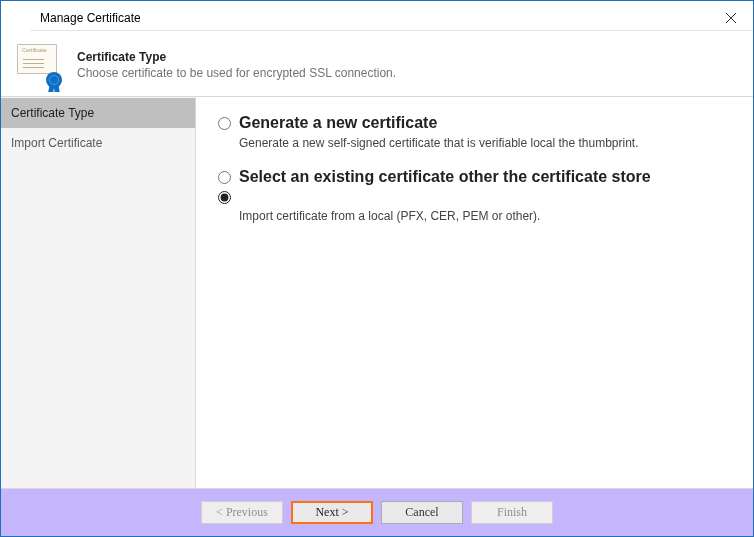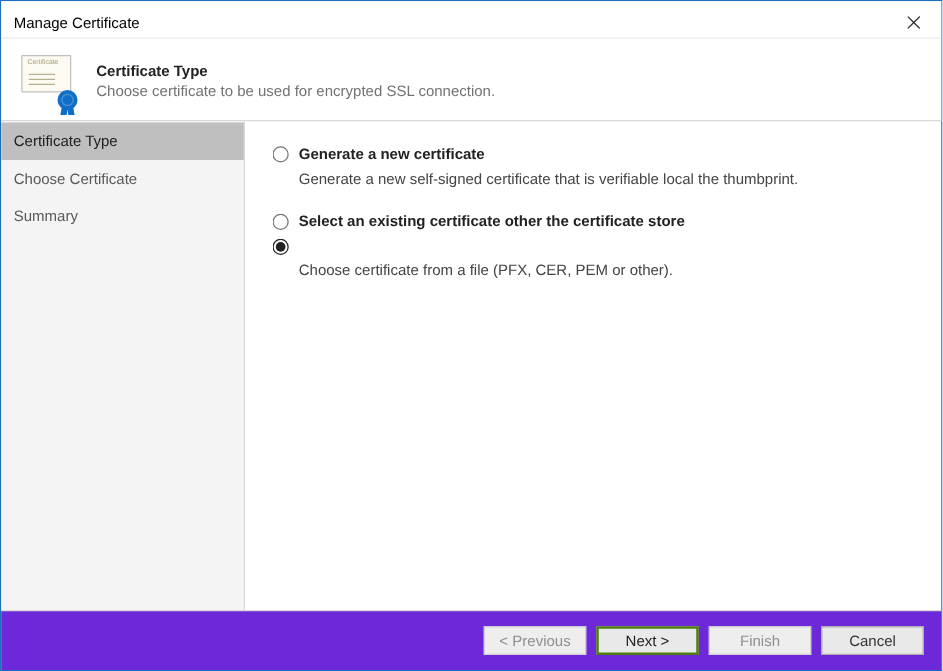--- a/index.html
+++ b/index.html
@@ -1,18 +1,18 @@
 <!DOCTYPE html>
 <html><head>
 <meta charset="utf-8">
 <style>
   * { box-sizing: border-box; }
   html, body { margin:0; padding:0; font-family: "Segoe UI", Tahoma, sans-serif; font-size:12px; color:#212121; background:#fff;}
   .window { width:754px; height:537px; border:1px solid #1e6fb8; background:#fff; display:flex; flex-direction:column; position:relative;}
-  .titlebar { height:30px; display:flex; align-items:center; justify-content:space-between; padding:5px 0 0 10px; background:#fff; border-bottom:1px solid #e6e6e6;}
+  .titlebar { height:30px; display:flex; align-items:center; justify-content:space-between; padding:5px 0 0 10px; background:#fff; border-bottom:1px solid #e6e6e6;margin-left:29px;}
   .titlebar-title { font-size:12px; color:#000;}
   .titlebar-close { width:45px; height:29px; display:flex; align-items:center; justify-content:center; }
   .titlebar-close svg { width:10px; height:10px; }
   .header { height:66px; display:flex; align-items:center; padding:8px 14px; gap:14px; border-bottom:1px solid #d9d9d9; background:#fff;}
   .header-icon { width:48px; height:48px; position:relative; flex-shrink:0;}
   .cert-rect { position:absolute; left:2px; top:4px; width:40px; height:30px; border:1px solid #bfbfbf; background:#fdfaf1; border-radius:1px;}
   .cert-rect::before { content:""; position:absolute; left:4px; top:3px; font-size:5px; color:#a59a74; letter-spacing:0.2px; }
   .cert-label { position:absolute; left:4px; top:2px; font-size:5.5px; color:#a59a74; }
   .cert-lines { position:absolute; left:5px; top:14px; right:12px;}
   .cert-lines div { height:1px; background:#b8b093; margin-bottom:3px;}
@@ -24,26 +24,26 @@
   .header-text { display:flex; flex-direction:column; gap:2px; padding-top:2px;}
   .header-title { font-weight:700; font-size:12px; color:#222;}
   .header-sub { font-size:12px; color:#737373;}
   .body { flex:1 1 auto; display:flex; min-height:0;}
   .sidebar { width:195px; background:#f4f4f4; border-right:1px solid #d9d9d9; padding-top:1px;}
   .nav-item { padding:8px 12px 8px 10px; font-size:12px; color:#595959; cursor:default;}
   .nav-item.selected { background:#bfbfbf; color:#212121;}
   .content { flex:1; padding:18px 22px 10px 22px; overflow:auto;}
   .opt { display:flex; align-items:flex-start; gap:8px; margin-bottom:4px;}
   .opt input[type=radio]{ margin:2px 0 0 0; width:13px; height:13px; accent-color:#222;}
-  .opt-label { font-weight:700; font-size:12px; color:#222; line-height:16px;}
+  .opt-label { font-weight:700; font-size:16px; color:#222; line-height:16px;}
   .opt-desc { font-size:12px; color:#444; margin:2px 0 18px 21px; line-height:16px;}
-  .footer { height:48px; border-top:1px solid #d9d9d9; display:flex; align-items:center; justify-content:flex-end; gap:8px; padding:0 14px; background:#6d28d9;}
+  .footer { height:48px; border-top:1px solid #d9d9d9; display:flex; align-items:center; justify-content:center; gap:8px; padding:0 14px; background:#c4b5fd;font-family:Liberation Serif, serif;}
   .btn { min-width:82px; height:23px; border:1px solid #acacac; background:#e9e9e9; font-size:12px; color:#333; padding:0 10px; display:inline-flex; align-items:center; justify-content:center; cursor:default;}
   .btn.disabled { color:#8f8f8f; background:#eeeeee; border-color:#cfcfcf;}
-  .btn.primary { border:2px solid #4d7c0f; background:#e9e9e9; color:#222; height:23px;}
+  .btn.primary { border:2px solid #f97316; background:#e9e9e9; color:#222; height:23px;}
 </style>
 </head>
 <body>
 
 <div class="window">
 
   <div class="titlebar">
     <span class="titlebar-title">Manage Certificate</span>
     <div class="titlebar-close">
       <svg viewBox="0 0 10 10">
@@ -71,45 +71,44 @@
     </div>
     <div class="header-text">
       <div class="header-title">Certificate Type</div>
       <div class="header-sub">Choose certificate to be used for encrypted SSL connection.</div>
     </div>
   </div>
 
   <div class="body">
     <div class="sidebar">
       <div class="nav-item selected"><span>Certificate Type</span></div>
-      <div class="nav-item"><span>Choose Certificate</span></div>
-      <div class="nav-item"><span>Summary</span></div>
+      <div class="nav-item"><span>Import Certificate</span></div>
     </div>
 
     <div class="content">
 
       <label class="opt">
         <input type="radio" name="certtype" style="">
         <span class="opt-label">Generate a new certificate</span>
       </label>
       <div class="opt-desc">Generate a new self-signed certificate that is verifiable local the thumbprint.</div>
 
       <label class="opt">
         <input type="radio" name="certtype" style="">
         <span class="opt-label">Select an existing certificate other the certificate store</span>
       </label>
 
       <label class="opt">
         <input type="radio" name="certtype" checked="" style="">
       </label>
-      <div class="opt-desc">Choose certificate from a file (PFX, CER, PEM or other).</div>
+      <div class="opt-desc">Import certificate from a local (PFX, CER, PEM or other).</div>
 
     </div>
   </div>
 
   <div class="footer">
     <div class="btn disabled">&lt; Previous</div>
     <div class="btn primary">Next &gt;</div>
+    <div class="btn">Cancel</div>
     <div class="btn disabled">Finish</div>
-    <div class="btn">Cancel</div>
   </div>
 
 </div>
 
 </body></html>

